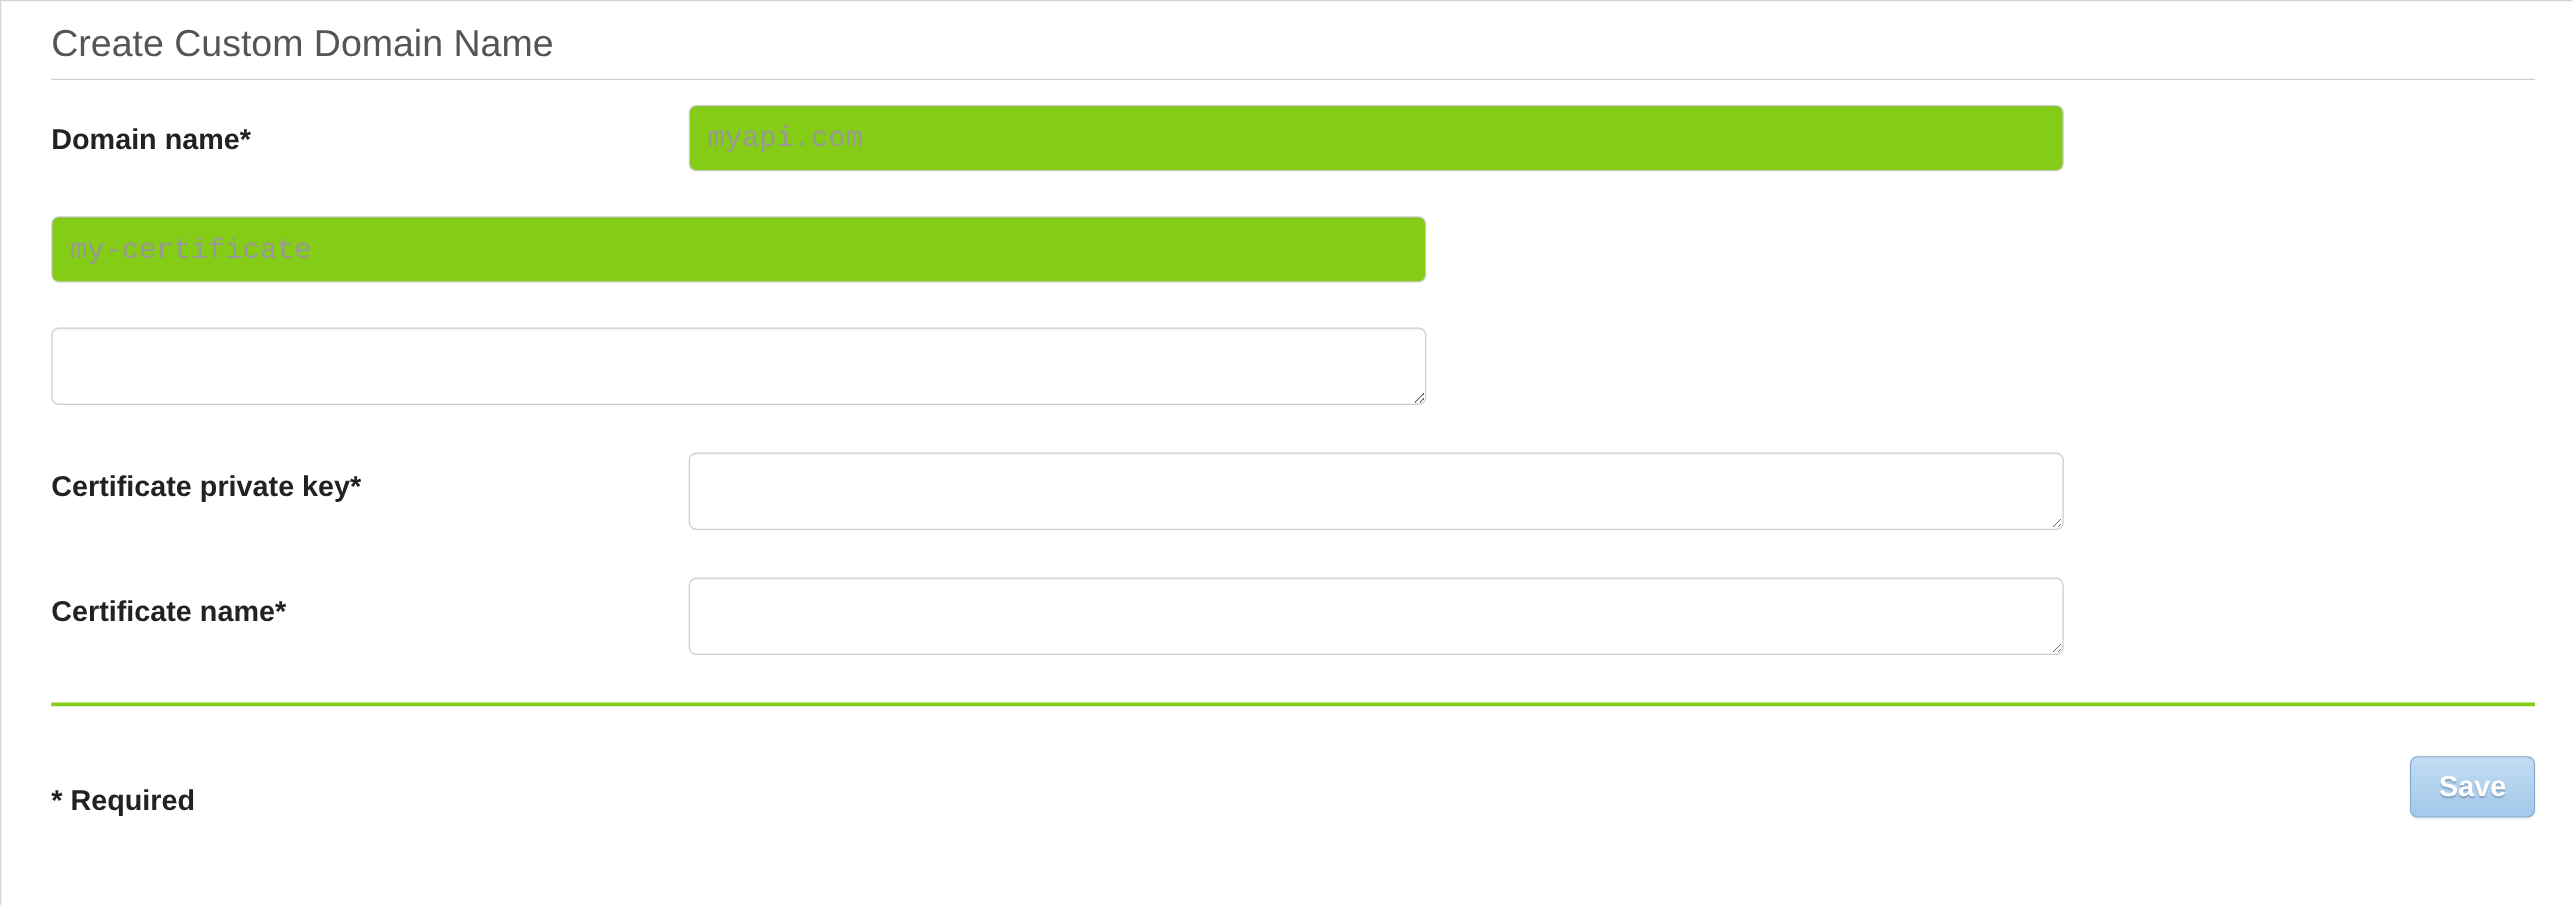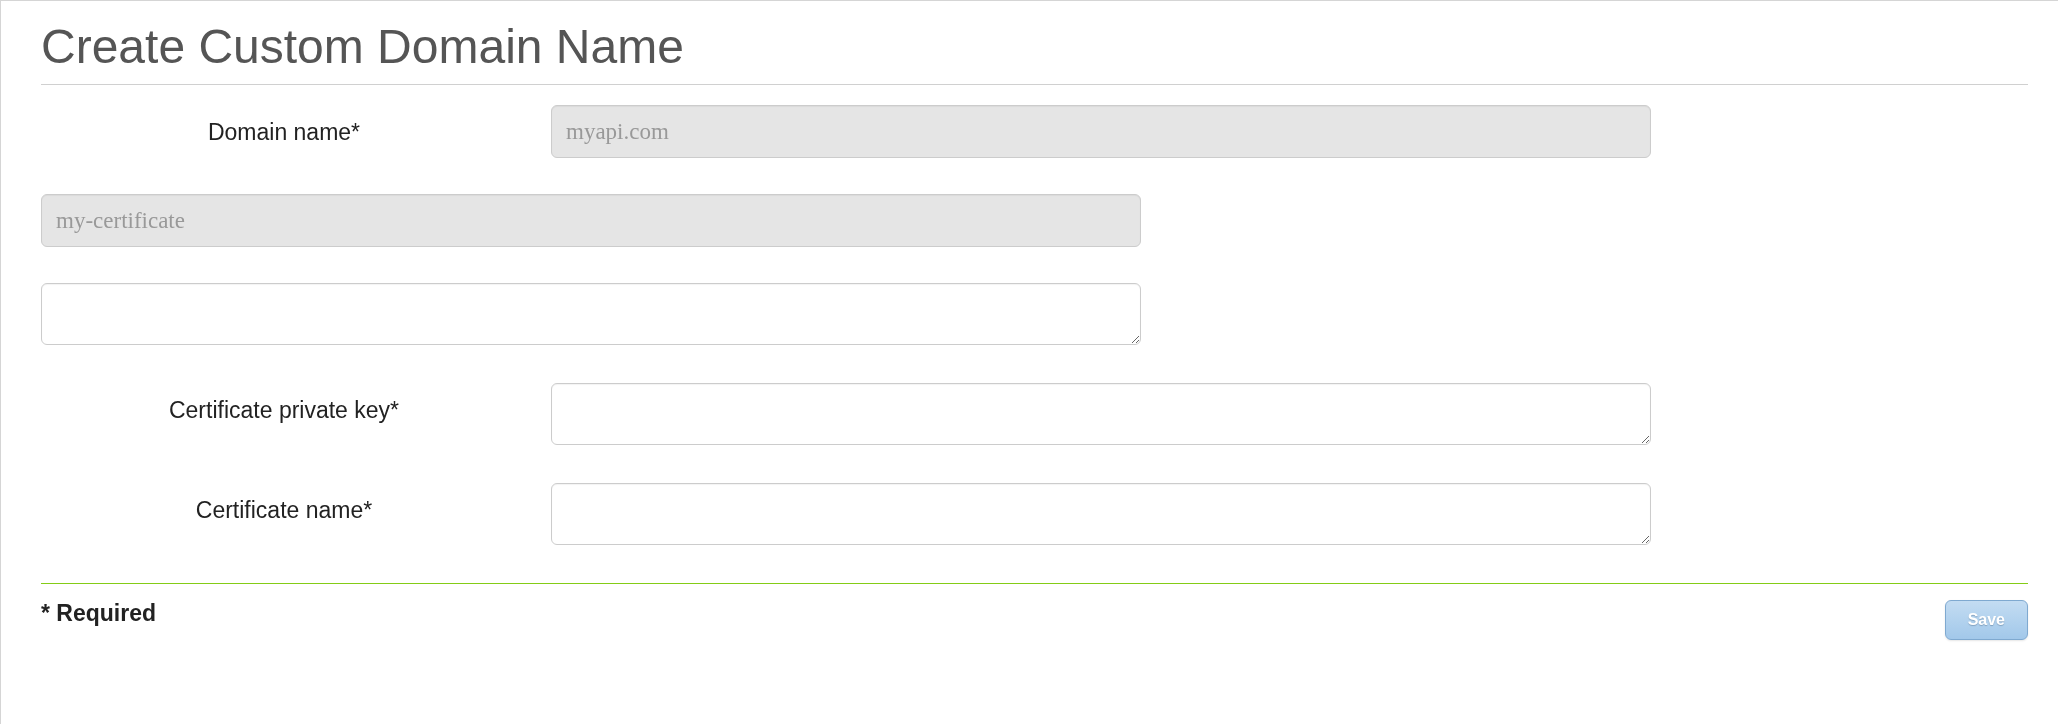--- a/index.html
+++ b/index.html
@@ -11,58 +11,58 @@
       font-family: "Helvetica Neue", Helvetica, Arial, sans-serif;
       background: #ffffff;
       color: #333;
       width: 2058px;
       height: 724px;
       border-left: 1px solid #d5d5d5;
       border-top: 1px solid #d5d5d5;
       padding: 18px 30px 20px 40px;
     }
     h1.page-title {
-      font-size: 48px;
+      font-size: 30px;
       font-weight: 400;
       color: #555;
       margin-bottom: 10px;
     }
     hr.divider {
       border: none;
       border-top: 1px solid #d0d0d0;
       margin-bottom: 20px;
     }
     .form-row {
       display: flex;
       align-items: flex-start;
       margin-bottom: 38px;
     }
     .form-row.input-row {
       margin-bottom: 36px;
     }
     .form-label {
       width: 510px;
       flex: 0 0 510px;
-      text-align: center;
+      text-align: left;
       font-size: 23px;
-      font-weight: 400;
+      font-weight: 700;
       color: #222;
       padding-right: 24px;
       padding-top: 14px;
     }
     .form-input {
       width: 1100px;
       height: 53px;
       border: 1px solid #cccccc;
       border-radius: 6px;
       padding: 8px 14px;
       font-size: 23px;
-      font-family: Liberation Serif, serif;
+      font-family: Liberation Mono, monospace;
       color: #555;
-      background: #e5e5e5;
+      background: #84cc16;
       box-shadow: inset 0 1px 1px rgba(0,0,0,0.05);
     }
     .form-input::placeholder {
       color: #999;
     }
     .form-textarea {
       width: 1100px;
       height: 62px;
       border: 1px solid #cccccc;
       border-radius: 6px;
@@ -70,35 +70,35 @@
       font-size: 20px;
       font-family: inherit;
       color: #555;
       background: #fff;
       box-shadow: inset 0 1px 1px rgba(0,0,0,0.05);
       resize: both;
     }
     .footer-row {
       display: flex;
       justify-content: space-between;
-      align-items: flex-start;
-      padding-top: 16px;
-      border-top: 1px solid #84cc16;
+      align-items: flex-end;
+      padding-top: 40px;
+      border-top: 3px solid #84cc16;
     }
     .required-note {
       font-size: 23px;
       font-weight: 700;
       color: #222;
     }
     .save-btn {
       background: linear-gradient(to bottom, #c3dcf2, #a2c8ea);
       border: 1px solid #7fa9d0;
       border-radius: 6px;
       color: #ffffff;
-      font-size: 16px;
+      font-size: 23px;
       font-weight: 700;
       padding: 10px 22px;
       cursor: pointer;
       text-shadow: 0 1px 1px rgba(100,130,160,0.6);
       box-shadow: 0 1px 2px rgba(0,0,0,0.1);
     }
   </style>
 </head>
 <body>
 

